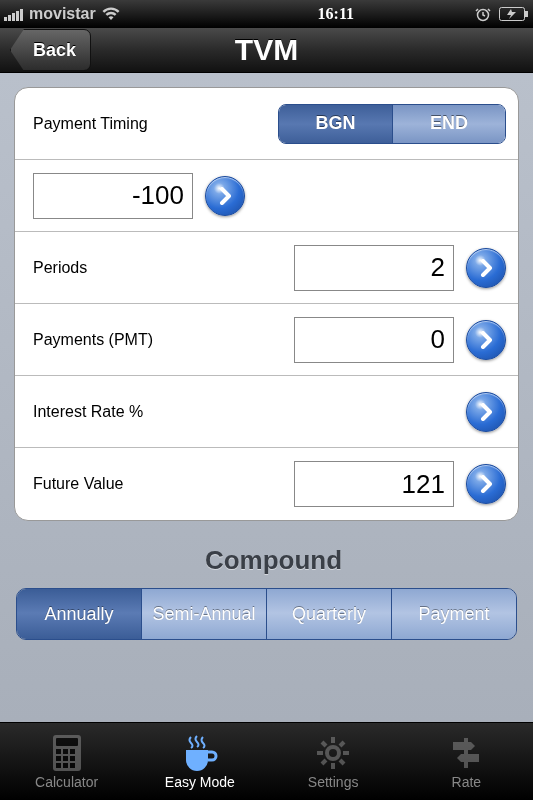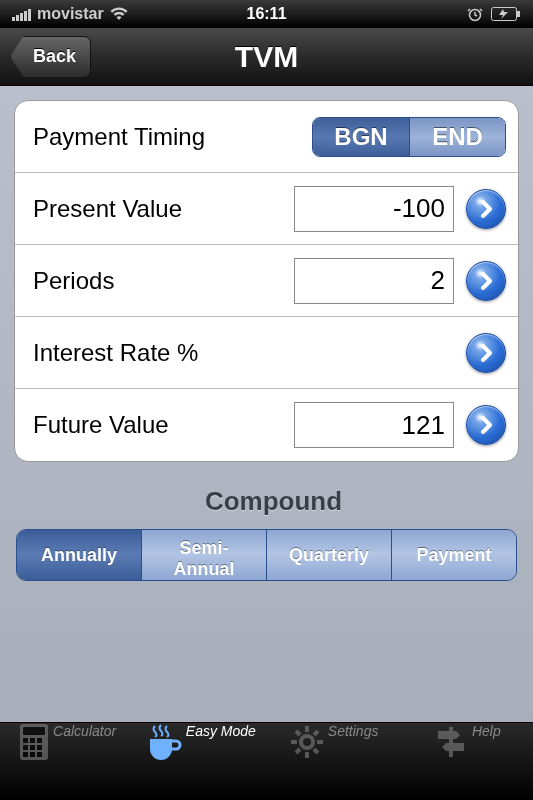--- a/index.html
+++ b/index.html
@@ -1,65 +1,65 @@
 <!DOCTYPE html>
 <html><head>
 <meta charset="utf-8">
 <style>
   * { box-sizing: border-box; margin: 0; padding: 0; }
   html, body { width: 533px; height: 800px; overflow: hidden; font-family: Helvetica, Arial, sans-serif; }
   .screen { width: 533px; height: 800px; background: #888; display: flex; flex-direction: column; }
   
   
-  .status-bar { height: 28px; background: linear-gradient(#3a3a3a,#000); color: #ccc; display: flex; align-items: center; padding: 0 12px; font-size: 16px; font-weight: bold; }
+  .status-bar { height: 28px; background: linear-gradient(#3a3a3a,#000); color: #ccc; display: flex; align-items: center; padding: 0 4px; font-size: 16px; font-weight: bold; }
   .status-left { display:flex; align-items:center; gap:6px; flex:1;}
-  .status-center { flex:1; text-align:center; color:#fff;}
+  .status-center { flex:1; text-align:right; color:#fff;font-family:Liberation Serif, serif;}
   .status-right { flex:1; display:flex; justify-content:flex-end; align-items:center; gap:8px;}
   .signal-bars { display:flex; align-items:flex-end; gap:1px; height:14px;}
   .signal-bars span{ width:3px; background:#ccc; display:block;}
   .b1{height:4px}.b2{height:6px}.b3{height:8px}.b4{height:10px}.b5{height:12px}
   .wifi svg, .alarm svg, .battery svg { display:block; }
   
   
-  .nav-bar { height: 58px; background: linear-gradient(#4a4a4a 0%, #2a2a2a 50%, #111 100%); border-bottom:1px solid #000; display:flex; align-items:center; position:relative; }
+  .nav-bar { height: 45px; background: linear-gradient(#4a4a4a 0%, #2a2a2a 50%, #111 100%); border-bottom:1px solid #000; display:flex; align-items:center; position:relative; }
   .nav-title { color:#fff; font-size:30px; font-weight:bold; position:absolute; left:0; right:0; text-align:center; text-shadow:0 -1px 0 #000;}
   .back-btn { margin-left:10px; height:42px; display:flex; align-items:center; color:#fff; font-size:18px; font-weight:bold; position:relative; z-index:2;
     background: linear-gradient(#666,#2c2c2c); border:1px solid #111; border-radius:7px; padding:0 14px 0 22px; text-shadow:0 -1px 0 #000;
     clip-path: polygon(14px 0, 100% 0, 100% 100%, 14px 100%, 0 50%);
   }
   
   
   .content { flex:1; background: linear-gradient(#b9c0cb,#a8afba); padding: 14px 14px 0 14px; overflow:hidden;}
   .card { background:#fff; border:1px solid #999; border-radius:14px; overflow:hidden; }
   .row { display:flex; align-items:center; height:72px; border-bottom:1px solid #bbb; padding:0 12px 0 18px;}
   .row:last-child{ border-bottom:none;justify-content:center;}
-  .row-label { flex:1; font-size:24px; color:#000; }
+  .row-label { flex:1; font-size:16px; color:#000; }
   
   .seg { display:flex; border:1px solid #2b4e8c; border-radius:8px; overflow:hidden; height:40px; box-shadow: inset 0 1px 0 rgba(255,255,255,.3);}
-  .seg button { width:96px; border:none; font-size:24px; font-weight:bold; color:#fff; text-shadow:0 -1px 0 rgba(0,0,0,.5); cursor:pointer;}
+  .seg button { width:113px; border:none; font-size:18px; font-weight:bold; color:#fff; text-shadow:0 -1px 0 rgba(0,0,0,.5); cursor:pointer;}
   .seg .sel { background: linear-gradient(#3e5f99,#5878b1 50%,#3e5f99);}
   .seg .unsel { background: linear-gradient(#7a95c4,#9db3d9 50%,#7a95c4);}
   .seg button + button { border-left:1px solid #2b4e8c;}
   
   .value-input { width:160px; height:46px; border:1px solid #888; font-size:26px; text-align:right; padding:0 8px; color:#000; background:#fff; font-family:inherit;}
   
   .detail-btn { width:40px; height:40px; border-radius:50%; margin-left:12px; background: radial-gradient(circle at 35% 30%, #fff 0%, #7ba8e8 15%, #2a6cd4 55%, #1a4a9e 100%); border:1px solid #1a4a9e; display:flex; align-items:center; justify-content:center; cursor:pointer; box-shadow: 0 1px 3px rgba(0,0,0,.4), inset 0 1px 1px rgba(255,255,255,.6);}
   .detail-btn svg { display:block; }
   
   .section-header { font-size:26px; font-weight:bold; color:#3a3f47; margin:24px 0 12px 14px; text-shadow:0 1px 0 rgba(255,255,255,.5);text-align:center;}
   
   .compound-seg { display:flex; border:1px solid #2b4e8c; border-radius:10px; overflow:hidden; height:52px; margin:0 2px;}
-  .compound-seg button { flex:1; border:none; color:#fff; font-size:18px; font-weight:bold; text-shadow:0 -1px 0 rgba(0,0,0,.4); cursor:pointer; padding:8px;}
+  .compound-seg button { flex:1; border:none; color:#fff; font-size:18px; font-weight:normal; text-shadow:0 -1px 0 rgba(0,0,0,.4); cursor:pointer; padding:8px;}
   .compound-seg button + button { border-left:1px solid #2b4e8c;}
   .cs-sel { background: linear-gradient(#3b5d97,#5b7bb4 48%,#3b5d97);}
   .cs-unsel { background: linear-gradient(#8ea8d2,#b2c4e3 48%,#8ea8d2);}
   
   
   .tab-bar { height:78px; background: linear-gradient(#2a2a2a,#000); border-top:1px solid #000; display:flex;}
-  .tab { flex:1; display:flex; flex-direction:row; align-items:flex-start; justify-content:center; gap:2px; cursor:pointer;font-style:italic;}
+  .tab { flex:1; display:flex; flex-direction:column; align-items:center; justify-content:center; gap:2px; cursor:pointer;}
   .tab-label { font-size:14px; color:#888;}
   .tab.active .tab-label { color:#fff;}
   .tab svg { opacity:.55;}
   .tab.active svg { opacity:1;}
 </style>
 </head>
 <body>
 
 <div class="screen">
 
@@ -110,39 +110,47 @@
 
       <div class="row">
         <div class="row-label">Payment Timing</div>
         <div class="seg">
           <button class="sel">BGN</button>
           <button class="unsel">END</button>
         </div>
       </div>
 
       <div class="row">
-        <div class="row-label">Present Value</div>
         <input class="value-input" value="-100" style="">
         <div class="detail-btn">
           <svg width="14" height="18" viewBox="0 0 14 18">
               <path d="M4 2 L11 9 L4 16" fill="none" stroke="#fff" stroke-width="4" stroke-linecap="round" stroke-linejoin="round"></path>
             </svg>
         </div>
       </div>
 
       <div class="row">
         <div class="row-label">Periods</div>
         <input class="value-input" value="2" style="">
         <div class="detail-btn">
           <svg width="14" height="18" viewBox="0 0 14 18">
               <path d="M4 2 L11 9 L4 16" fill="none" stroke="#fff" stroke-width="4" stroke-linecap="round" stroke-linejoin="round"></path>
             </svg>
         </div>
       </div>
 
+      <div class="row">
+        <div class="row-label">Payments (PMT)</div>
+        <input class="value-input" value="0" style="">
+        <div class="detail-btn">
+          <svg width="14" height="18" viewBox="0 0 14 18">
+              <path d="M4 2 L11 9 L4 16" fill="none" stroke="#fff" stroke-width="4" stroke-linecap="round" stroke-linejoin="round"></path>
+            </svg>
+        </div>
+      </div>
 
       <div class="row">
         <div class="row-label">Interest Rate %</div>
         <div class="detail-btn">
           <svg width="14" height="18" viewBox="0 0 14 18">
               <path d="M4 2 L11 9 L4 16" fill="none" stroke="#fff" stroke-width="4" stroke-linecap="round" stroke-linejoin="round"></path>
             </svg>
         </div>
       </div>
 
@@ -209,17 +217,17 @@
           </g>
         </svg>
       <span class="tab-label">Settings</span>
     </div>
     <div class="tab">
       <svg width="38" height="38" viewBox="0 0 38 38">
           <rect x="17" y="4" width="4" height="30" fill="#888"></rect>
           <path d="M6 8 h18 l4 4 -4 4 h-18 z" fill="#888"></path>
           <path d="M32 20 h-18 l-4 4 4 4 h18 z" fill="#888"></path>
         </svg>
-      <span class="tab-label">Help</span>
+      <span class="tab-label">Rate</span>
     </div>
   </div>
 
 </div>
 
 </body></html>

